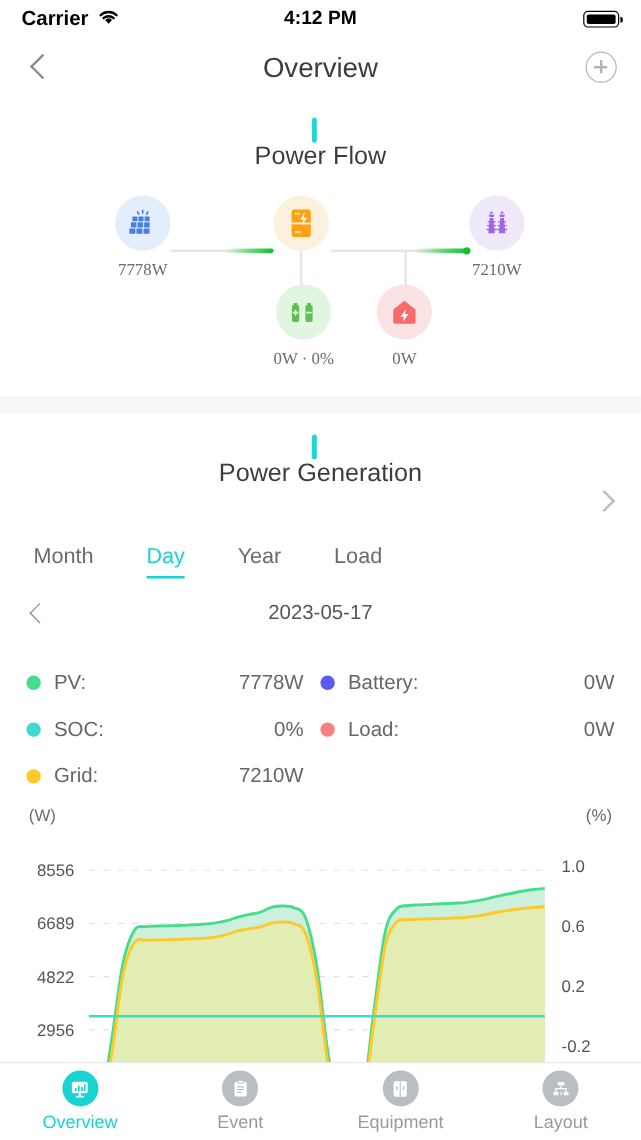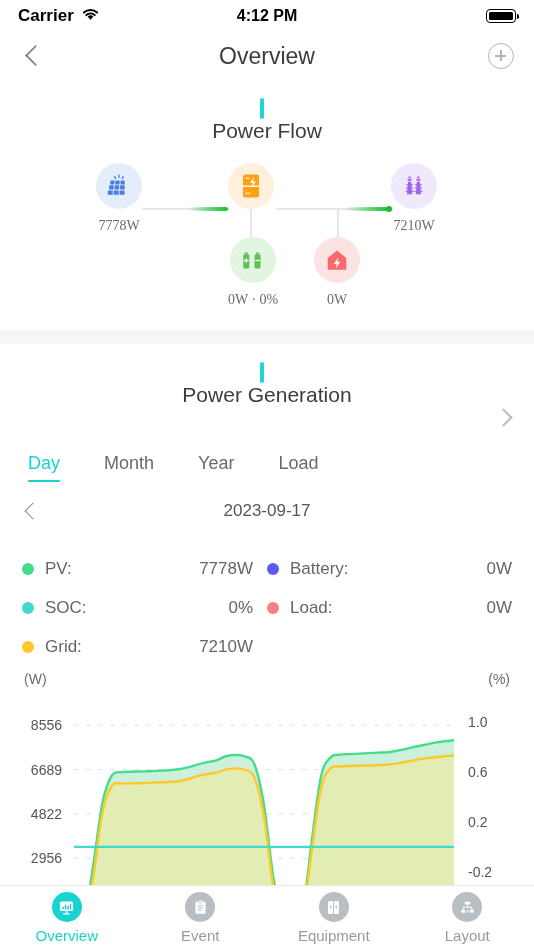--- a/index.html
+++ b/index.html
@@ -305,29 +305,29 @@
 <div class="divider-band"></div>
 
 <div class="card">
   <div class="sec-head">
     <span class="sec-bar"></span>
     <span class="sec-title">Power Generation</span>
     <span class="sec-chev"></span>
   </div>
 
   <div class="tabs">
+    <div class="tab">Month</div>
     <div class="tab active">Day</div>
-    <div class="tab">Month</div>
     <div class="tab">Year</div>
     <div class="tab">Load</div>
   </div>
 
   <div class="daterow">
     <div class="date-chev"></div>
-    <div class="date-text">2023-09-17</div>
+    <div class="date-text">2023-05-17</div>
   </div>
 
   <div class="legend">
     <div class="lg-row">
       <div class="lg-cell">
         <span class="dot" style="background:#45dd8b"></span>
         <span class="lg-label">PV:</span>
         <span class="lg-val">7778W</span>
       </div>
       <div class="lg-cell right">

